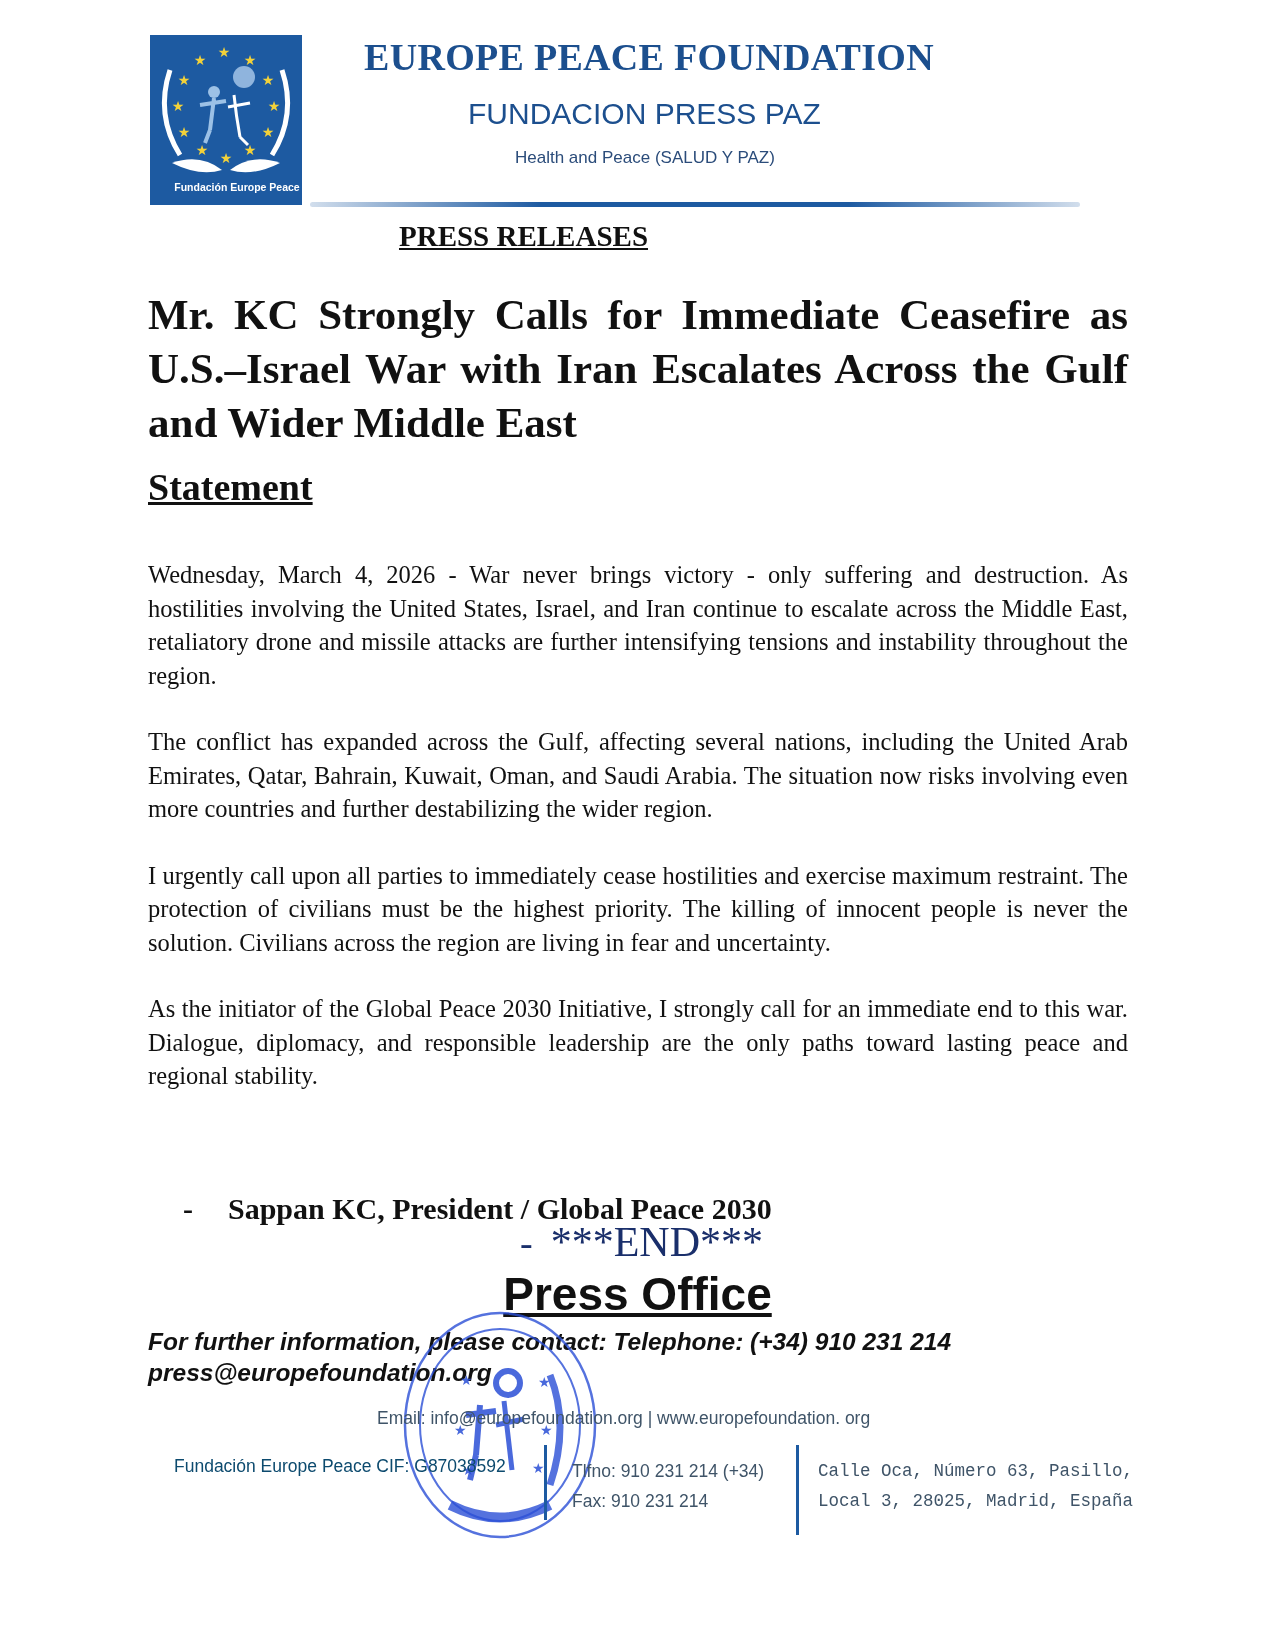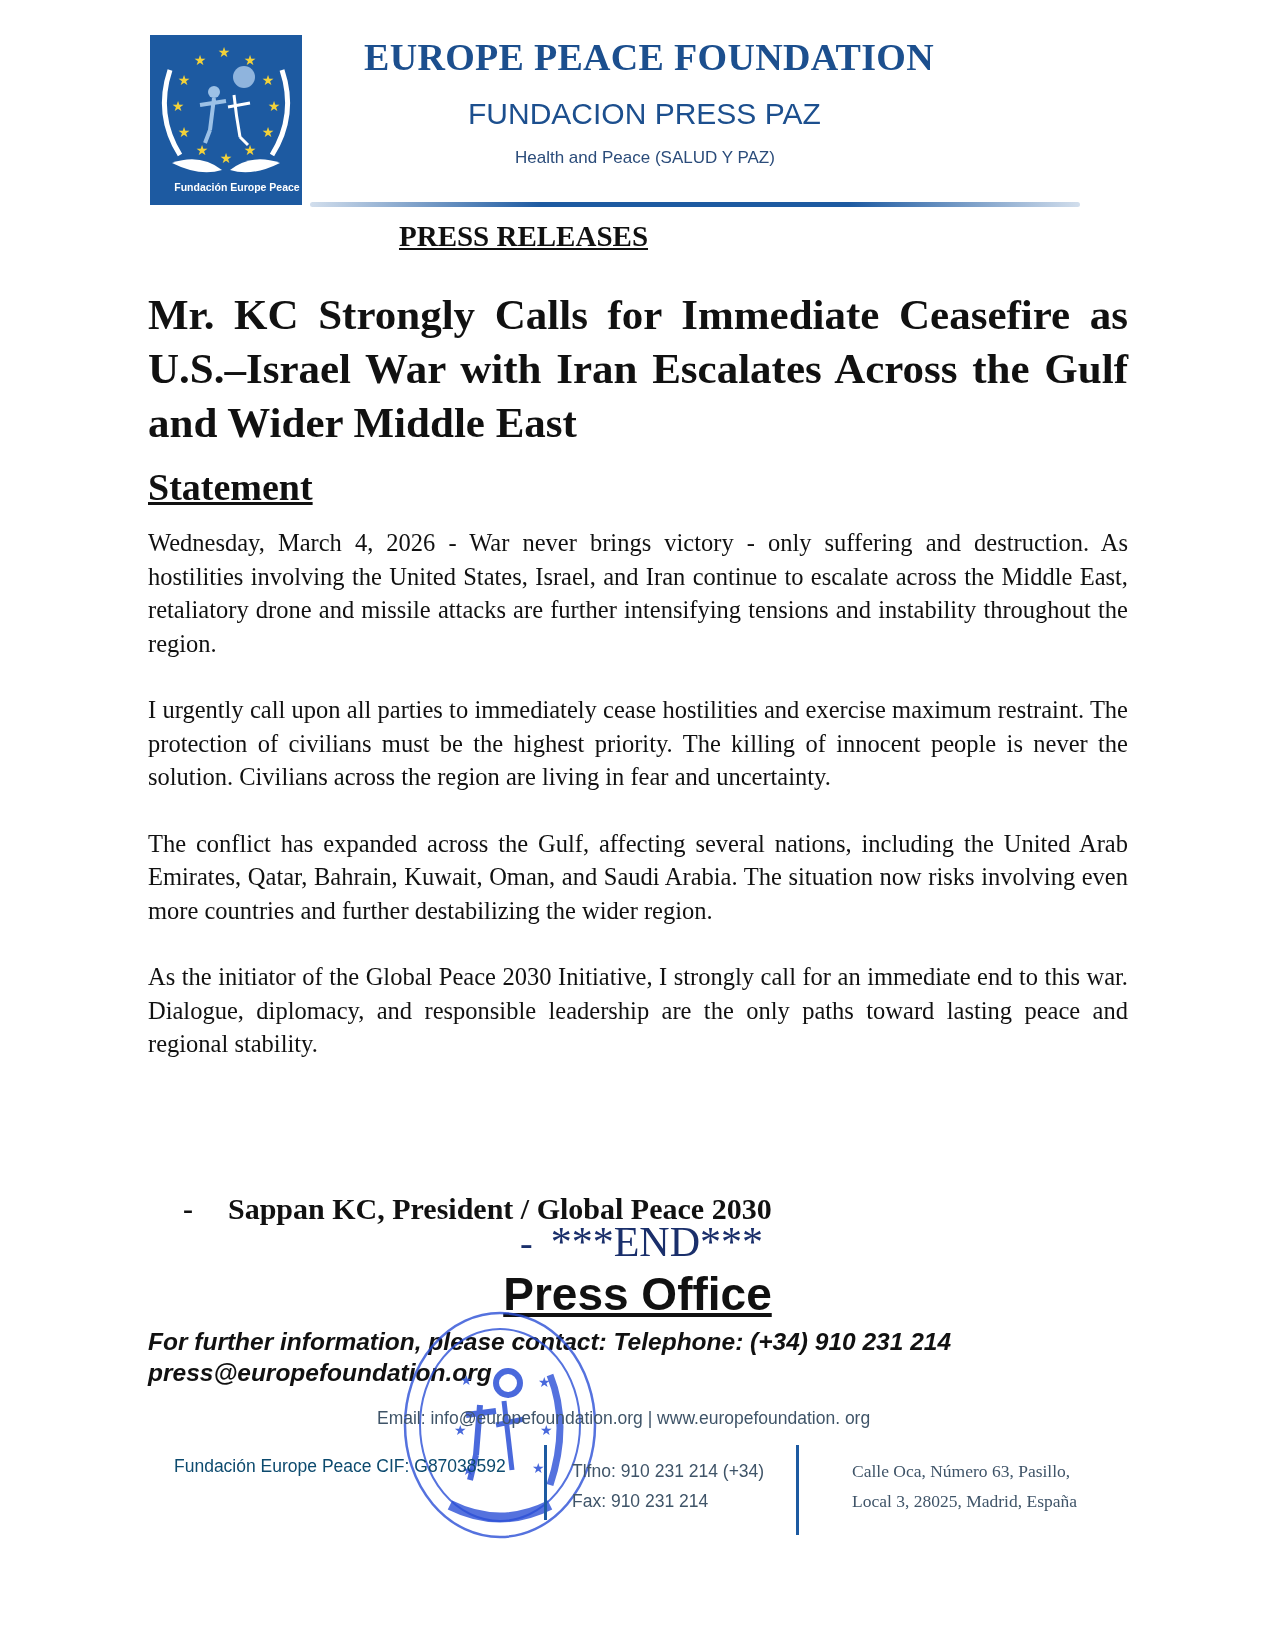--- a/index.html
+++ b/index.html
@@ -12,41 +12,41 @@
     .org-name { position: absolute; left: 214px; top: 0; font-family: Liberation Serif, serif; font-weight: bold; font-size: 38px; color: #1c4f8e; letter-spacing: 0.3px; }
     .org-name-es { position: absolute; left: 318px; top: 62px; font-family: "Liberation Sans", sans-serif; font-size: 30px; color: #1c4f8e; }
     .org-tagline { position: absolute; left: 365px; top: 113px; font-family: "Liberation Sans", sans-serif; font-size: 17px; color: #2b4c7a; }
     .header-rule { position: absolute; left: 160px; top: 167px; width: 770px; height: 5px; background: linear-gradient(90deg, rgba(29,90,161,0.2) 0%, #1d5aa1 30%, #1d5aa1 70%, rgba(29,90,161,0.2) 100%); border-radius: 3px; }
 
     .section-label { position: absolute; left: 0; top: 220px; width: 1047px; text-align: center; font-weight: bold; font-size: 29px; text-decoration: underline; }
 
     .title { position: absolute; left: 148px; top: 288px; width: 980px; font-weight: bold; font-size: 43px; line-height: 54px; text-align: justify; }
     .subtitle { position: absolute; left: 148px; top: 465px; font-weight: bold; font-size: 38px; text-decoration: underline; }
 
-    .body-text { position: absolute; left: 148px; top: 526px; width: 980px; font-size: 24.5px; line-height: 33.5px; text-align: justify; }
+    .body-text { position: absolute; left: 148px; top: 558px; width: 980px; font-size: 24.5px; line-height: 33.5px; text-align: justify; }
     .body-text p { margin: 0 0 33px 0; }
 
     .signature { position: absolute; left: 183px; top: 1192px; font-weight: bold; font-size: 30px; }
     .signature .dash { display: inline-block; width: 45px; }
 
     .end-marker { position: absolute; left: 520px; top: 1218px; font-size: 42px; color: #1a2f6b; }
     .end-marker .dash { font-size: 38px; margin-right: 18px; }
 
     .press-office { position: absolute; left: 0; top: 1267px; width: 1275px; text-align: center; font-family: "Liberation Sans", sans-serif; font-weight: bold; font-size: 46px; text-decoration: underline; }
 
     .contact { position: absolute; left: 148px; top: 1326px; width: 980px; font-family: "Liberation Sans", sans-serif; font-weight: bold; font-size: 24.5px; line-height: 31px; text-align: justify; text-align-last: left; font-style: italic; }
 
     .stamp { position: absolute; left: 400px; top: 1305px; width: 200px; height: 240px; pointer-events: none; }
 
     .footer-email { position: absolute; left: 377px; top: 1408px; font-family: "Liberation Sans", sans-serif; font-size: 17.5px; color: #3f5468; }
     .footer-org { position: absolute; left: 174px; top: 1456px; font-family: "Liberation Sans", sans-serif; font-size: 17.5px; color: #0c4a6e; }
     .footer-phone { position: absolute; left: 572px; top: 1456px; font-family: "Liberation Sans", sans-serif; font-size: 17.5px; color: #3f5468; line-height: 30px; }
     .footer-divider-1 { position: absolute; left: 544px; top: 1445px; width: 3px; height: 75px; background: #1d5aa1; }
     .footer-divider-2 { position: absolute; left: 796px; top: 1445px; width: 3px; height: 90px; background: #1d5aa1; }
-    .footer-address { position: absolute; left: 818px; top: 1456px; font-family: Liberation Serif, serif; font-size: 17.5px; color: #3f5468; line-height: 30px; margin-left: 34px; }
+    .footer-address { position: absolute; left: 818px; top: 1456px; font-family: Liberation Mono, monospace; font-size: 17.5px; color: #3f5468; line-height: 30px; }
   </style>
 </head>
 <body>
 
 <div class="header">
   <div class="logo">
     <svg width="152" height="170" viewBox="0 0 152 170">
       <g fill="#f2d13a">
         <text x="74" y="22" font-size="14" text-anchor="middle">★</text>
         <text x="100" y="30" font-size="14" text-anchor="middle">★</text>
@@ -78,22 +78,22 @@
   <div class="header-rule"></div>
 </div>
 
 <div class="section-label">PRESS RELEASES</div>
 
 <div class="title">Mr. KC Strongly Calls for Immediate Ceasefire as U.S.–Israel War with Iran Escalates Across the Gulf and Wider Middle East</div>
 <div class="subtitle">Statement</div>
 
 <div class="body-text">
   <p>Wednesday, March 4, 2026 - War never brings victory - only suffering and destruction. As hostilities involving the United States, Israel, and Iran continue to escalate across the Middle East, retaliatory drone and missile attacks are further intensifying tensions and instability throughout the region.</p>
+  <p>The conflict has expanded across the Gulf, affecting several nations, including the United Arab Emirates, Qatar, Bahrain, Kuwait, Oman, and Saudi Arabia. The situation now risks involving even more countries and further destabilizing the wider region.</p>
   <p>I urgently call upon all parties to immediately cease hostilities and exercise maximum restraint. The protection of civilians must be the highest priority. The killing of innocent people is never the solution. Civilians across the region are living in fear and uncertainty.</p>
-  <p>The conflict has expanded across the Gulf, affecting several nations, including the United Arab Emirates, Qatar, Bahrain, Kuwait, Oman, and Saudi Arabia. The situation now risks involving even more countries and further destabilizing the wider region.</p>
   <p>As the initiator of the Global Peace 2030 Initiative, I strongly call for an immediate end to this war. Dialogue, diplomacy, and responsible leadership are the only paths toward lasting peace and regional stability.</p>
 </div>
 
 <div class="signature">
   <span class="dash">-</span><span>Sappan KC, President / Global Peace 2030</span>
 </div>
 
 <div class="end-marker">
   <span class="dash">-</span><span>***END***</span>
 </div>

